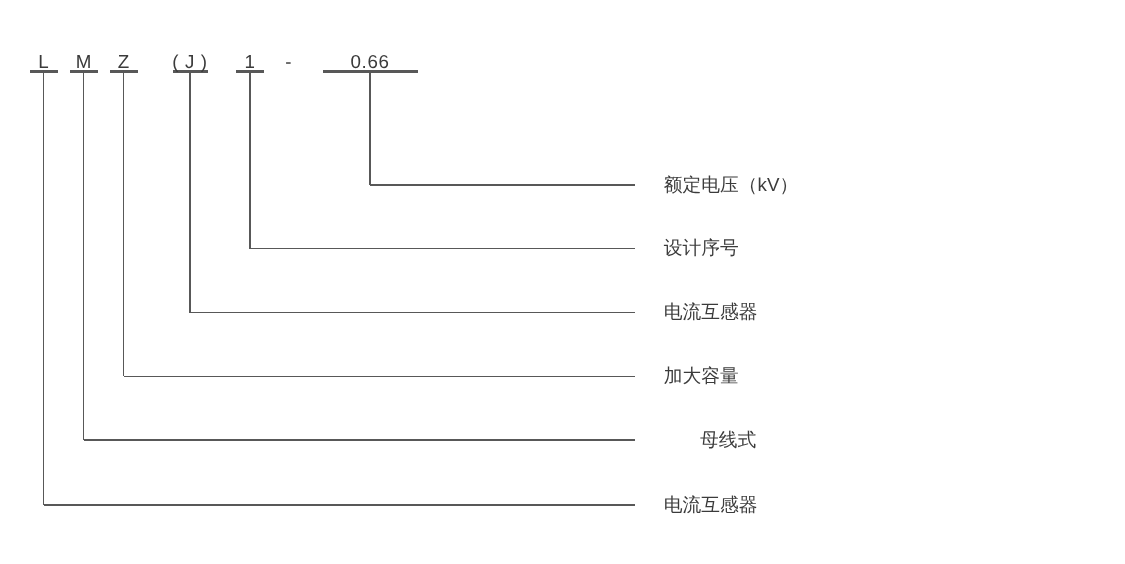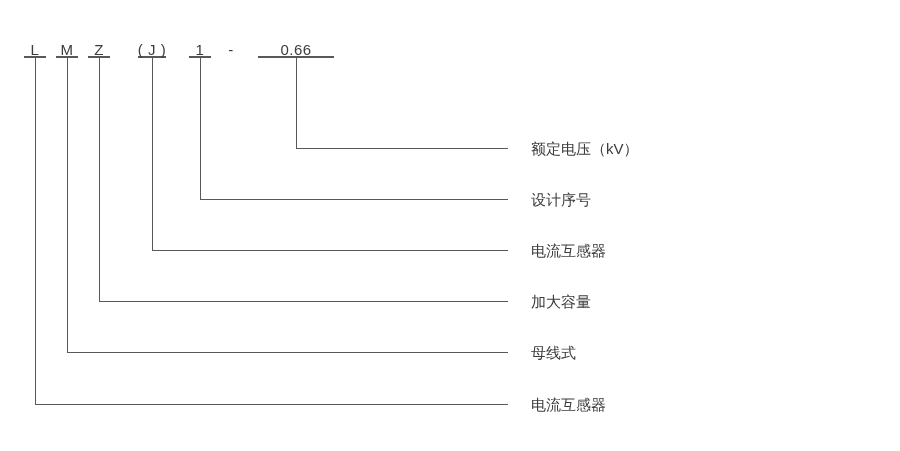--- a/index.html
+++ b/index.html
@@ -72,15 +72,15 @@
     <div class="code-token" style="left: 67px; top: 42px;">M</div>
     <div class="code-token" style="left: 99px; top: 42px;">Z</div>
     <div class="code-token" style="left: 152px; top: 42px;">( J )</div>
     <div class="code-token" style="left: 200px; top: 42px;">1</div>
     <div class="code-token" style="left: 231px; top: 42px;">-</div>
     <div class="code-token" style="left: 296px; top: 42px; text-align: center;">0.66</div>
     <div class="callout-label" style="left: 519px; top: 148px;">额定电压（kV）</div>
     <div class="callout-label" style="left: 519px; top: 199px; text-align: right;">设计序号</div>
     <div class="callout-label" style="left: 519px; top: 250px;">电流互感器</div>
     <div class="callout-label" style="left: 519px; top: 301px;">加大容量</div>
-    <div class="callout-label" style="left: 519px; top: 352px;">母线式</div>
+    <div class="callout-label" style="left: 548px; top: 352px;">母线式</div>
     <div class="callout-label" style="left: 519px; top: 404px;">电流互感器</div>
   </div>
 
 </body></html>

